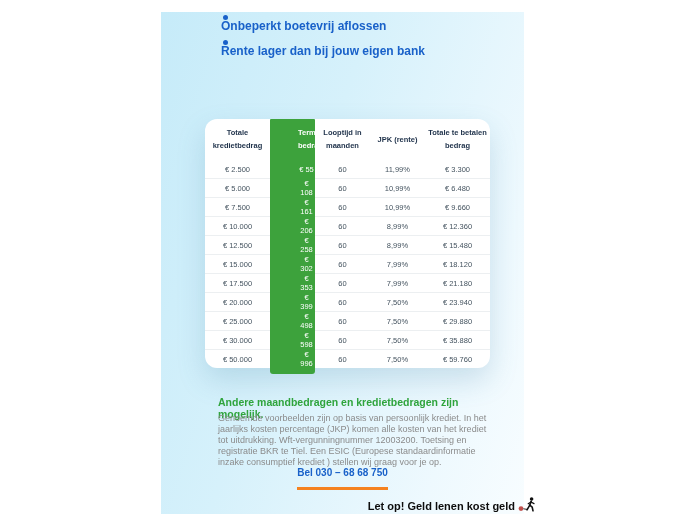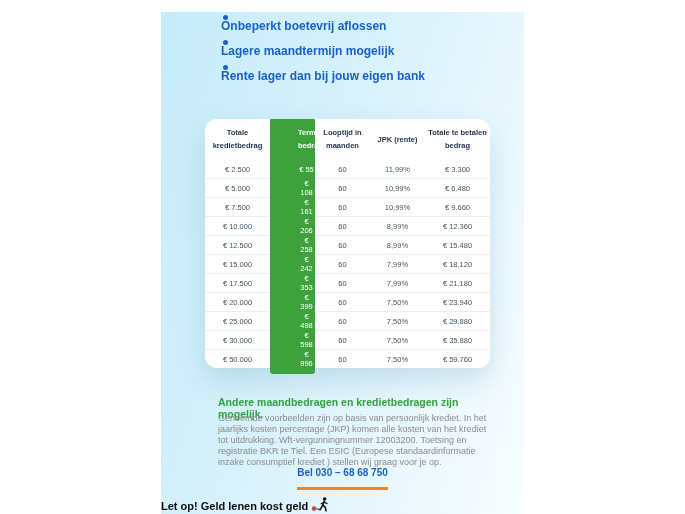--- a/index.html
+++ b/index.html
@@ -45,39 +45,35 @@
   th.green,td.green{color:#ffffff;padding-left:28px;}
   tbody tr + tr td.green{border-top-color:transparent;}
   
   .highlight{position:absolute;top:384px;left:57px;width:280px;
     color:var(--highlight-green,#2fa43c);font-weight:700;font-size:10.5px;}
   .disclaimer{position:absolute;top:401px;left:57px;width:274px;
     color:#8b8b8b;font-size:9px;line-height:1.22;}
   .phone-row{position:absolute;top:450px;left:0;width:100%;text-align:center;}
   .phone{display:inline-block;color:var(--accent-blue,#1961c9);font-weight:700;font-size:10px;
     padding-bottom:9px;border-bottom:3px solid var(--orange,#f58220);cursor:pointer;}
-  .warning-row{position:absolute;top:485px;left:0;width:100%;text-align:left;
-    color:#0d0d0d;font-weight:700;font-size:11px;}
+  .warning-row{position:absolute;top:485px;left:0;width:100%;text-align:right;
+    color:#0d0d0d;font-weight:700;font-size:11px;padding-left:12px;}
   .warning-row svg{vertical-align:-2px;margin-left:3px;}
 </style>
 </head>
 <body>
 
 <div class="page">
   <div class="flyer">
 
 
     <div class="bullets">
       <div class="bullet-row">
         <span class="dot"></span>
         <span>Onbeperkt boetevrij aflossen</span>
-      </div>
-      <div class="bullet-row">
-        <span class="dot"></span>
-        <span>Lagere maandtermijn mogelijk</span>
       </div>
       <div class="bullet-row">
         <span class="dot"></span>
         <span>Rente lager dan bij jouw eigen bank</span>
       </div>
     </div>
 
     <div class="card">
       <div class="green-col"></div>
       <table>
@@ -128,21 +124,21 @@
             </tr>
             <tr>
               <td>€ 12.500</td>
               <td class="green">€ 258</td>
               <td>60</td>
               <td>8,99%</td>
               <td>€ 15.480</td>
             </tr>
             <tr>
               <td>€ 15.000</td>
-              <td class="green">€ 242</td>
+              <td class="green">€ 302</td>
               <td>60</td>
               <td>7,99%</td>
               <td>€ 18.120</td>
             </tr>
             <tr>
               <td>€ 17.500</td>
               <td class="green">€ 353</td>
               <td>60</td>
               <td>7,99%</td>
               <td>€ 21.180</td>

